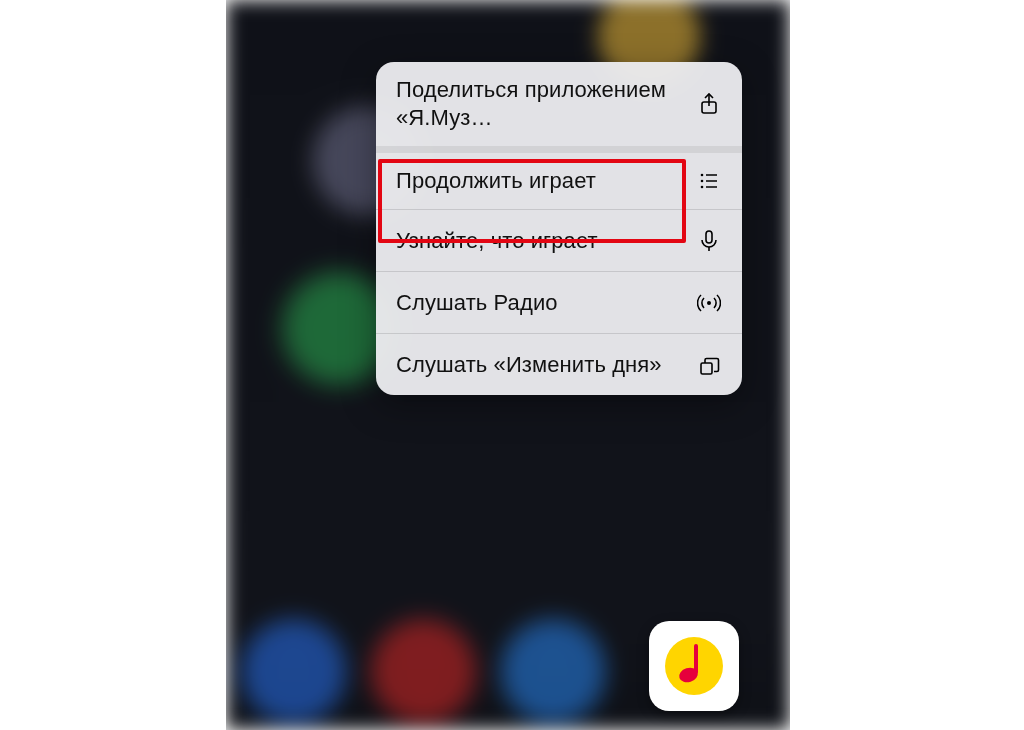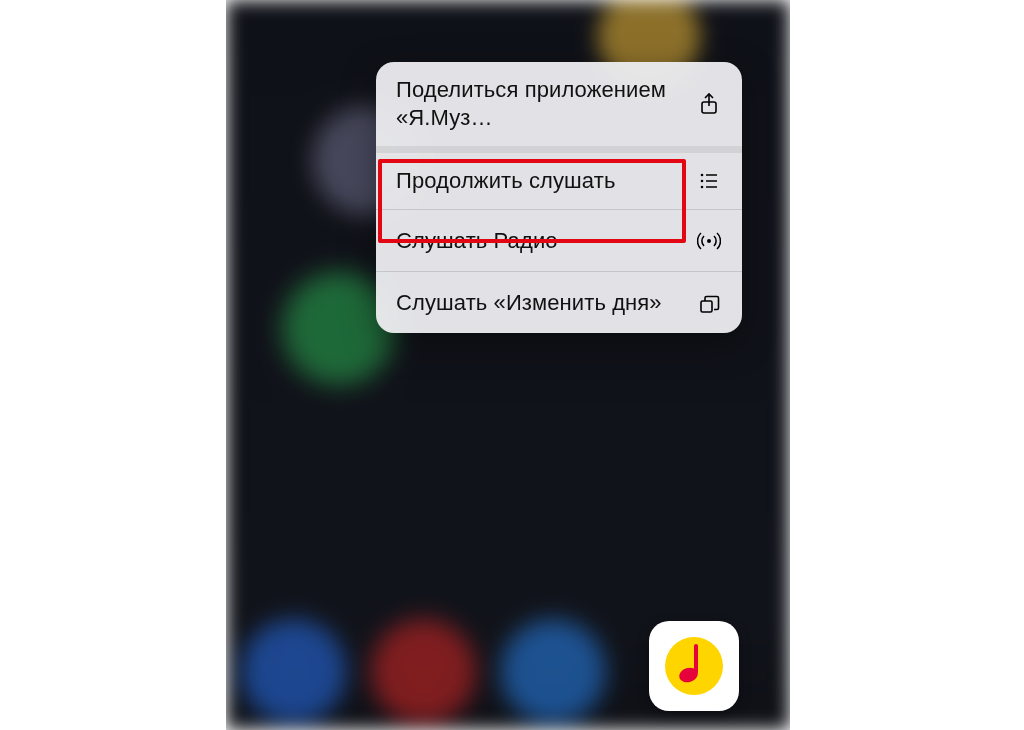--- a/index.html
+++ b/index.html
@@ -146,33 +146,43 @@
         <svg viewBox="0 0 24 24">
             <path d="M12 3v11"></path>
             <path d="M8 6l4-4 4 4"></path>
             <rect x="5" y="10" width="14" height="11" rx="2"></rect>
           </svg>
       </div>
     </div>
 
 
     <div class="menu-item group-start">
-      <div class="label">Продолжить слушать</div>
+      <div class="label">Продолжить играет</div>
       <div class="icon">
         <svg viewBox="0 0 24 24">
           <circle cx="5" cy="6" r="1.3" fill="#000" stroke="none"></circle>
           <circle cx="5" cy="12" r="1.3" fill="#000" stroke="none"></circle>
           <circle cx="5" cy="18" r="1.3" fill="#000" stroke="none"></circle>
           <line x1="9" y1="6" x2="20" y2="6"></line>
           <line x1="9" y1="12" x2="20" y2="12"></line>
           <line x1="9" y1="18" x2="20" y2="18"></line>
         </svg>
       </div>
     </div>
 
+    <div class="menu-item">
+      <div class="label">Узнайте, что играет</div>
+      <div class="icon">
+        <svg viewBox="0 0 24 24">
+          <rect x="9" y="2" width="6" height="12" rx="3"></rect>
+          <path d="M5 11a7 7 0 0 0 14 0"></path>
+          <line x1="12" y1="18" x2="12" y2="22"></line>
+        </svg>
+      </div>
+    </div>
 
     <div class="menu-item">
       <div class="label">Слушать Радио</div>
       <div class="icon">
         <svg viewBox="0 0 24 24">
           <circle cx="12" cy="12" r="2" fill="#000" stroke="none"></circle>
           <path d="M7 7a7 7 0 0 0 0 10"></path>
           <path d="M17 7a7 7 0 0 1 0 10"></path>
           <path d="M4 4a11 11 0 0 0 0 16"></path>
           <path d="M20 4a11 11 0 0 1 0 16"></path>

